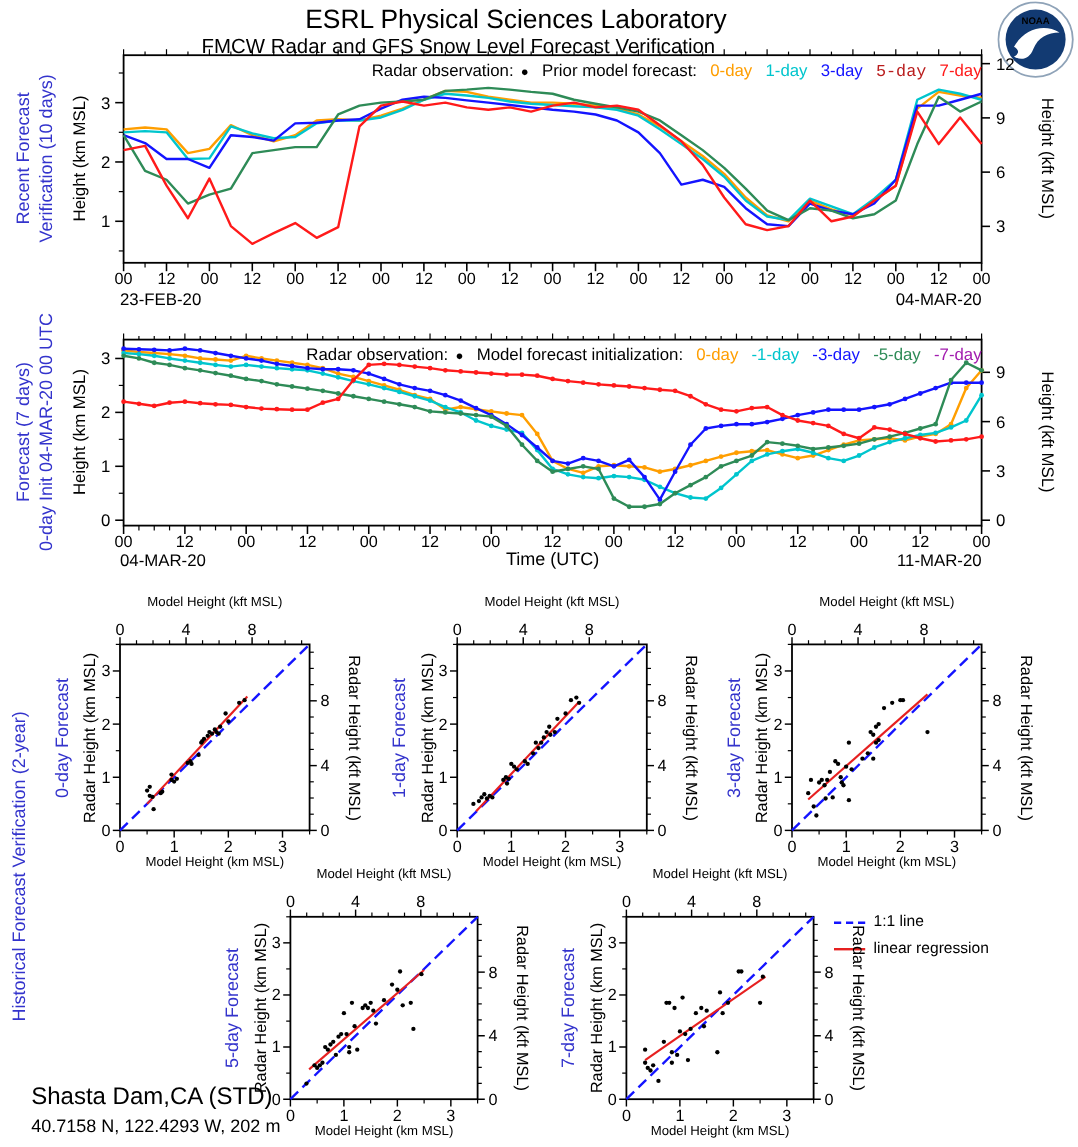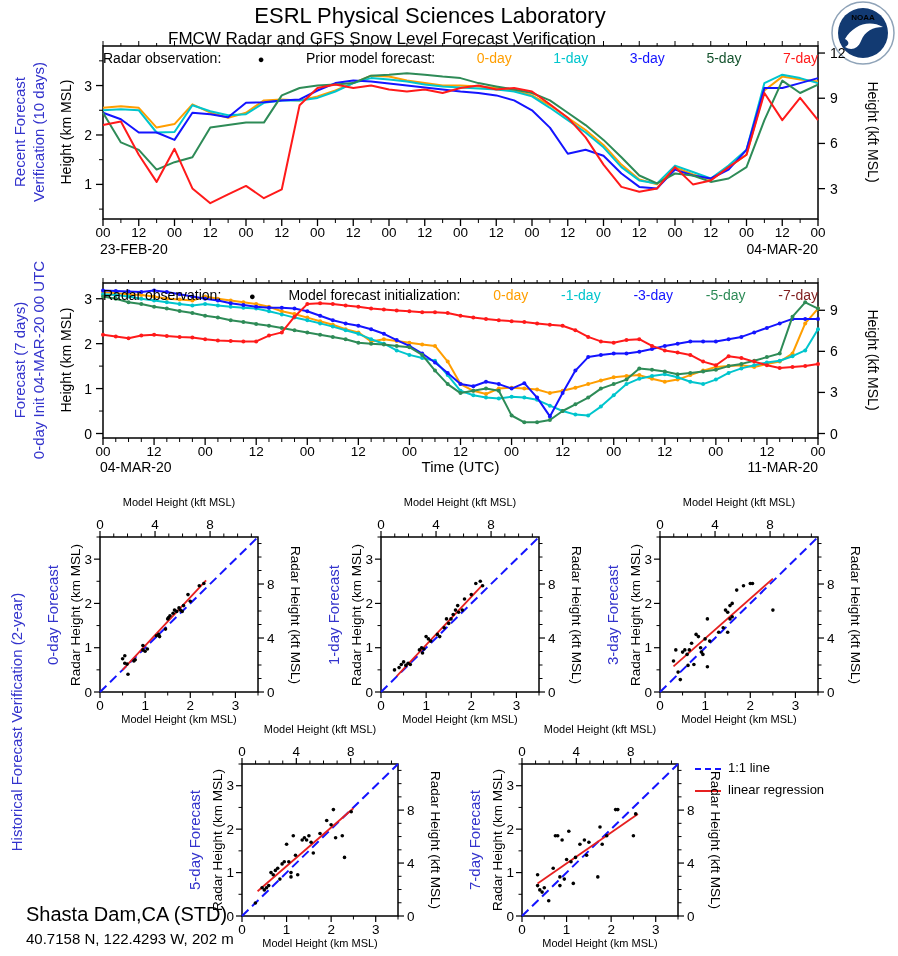--- a/index.html
+++ b/index.html
@@ -3,21 +3,21 @@
 <meta charset="utf-8">
 <style>
   html,body{margin:0;padding:0;background:#fff}
   .page{position:relative;width:898px;height:956px;background:#fff;overflow:hidden;
         font-family:"Liberation Sans",sans-serif;color:#000}
   .title{position:absolute;top:3px;left:0;width:860px;text-align:center;font-size:22px}
   .subtitle{position:absolute;top:29px;left:0;width:764px;text-align:center;font-size:17px}
   .logo{position:absolute;top:1px;right:3px;width:64px;height:64px}
   svg#charts{position:absolute;left:0;top:0}
   svg text{font-family:"Liberation Sans",sans-serif;fill:#000}
-  .legend{position:absolute;left:103px;width:715px;display:flex;justify-content:space-between;
+  .legend{position:absolute;left:103px;width:715px;display:flex;justify-content:flex-end;
           align-items:baseline;gap:11px;font-size:14px;white-space:nowrap}
   .legend .dot{font-size:11px;margin-left:-5px}
   .legend .mlab{}
   .vlabel{position:absolute;white-space:nowrap;transform:translate(-50%,-50%) rotate(-90deg);font-size:14px}
   .vlabel.cw{transform:translate(-50%,-50%) rotate(90deg)}
   .vblock{position:absolute;white-space:nowrap;transform:translate(-50%,-50%) rotate(-90deg);
           text-align:center;font-size:15px;line-height:1.25}
   .blue{color:#3333CC}
   .date{position:absolute;font-size:14px}
   .xlabel{position:absolute;font-size:15px;text-align:center}
@@ -1054,41 +1054,41 @@
       <circle cx="635.7" cy="813.9" r="1.8" fill="#000"></circle>
     </svg>
 
   <div class="legend" style="top:50px">
     <span>Radar observation:</span>
     <span class="dot">●</span>
     <span class="mlab">Prior model forecast:</span>
     <span style="color: rgb(255, 158, 0);">0-day</span>
     <span style="color: rgb(0, 197, 205);">1-day</span>
     <span style="color: rgb(20, 20, 255);">3-day</span>
-    <span style="color: #14532d;">5-day</span>
+    <span style="color: #b91c1c; font-family: Liberation Mono, monospace;">5-day</span>
     <span style="color: rgb(255, 26, 26);">7-day</span>
   </div>
   <div class="vblock blue" style="left: 30px; top: 132px; color: rgb(51, 51, 204);">
     <div>Recent Forecast</div>
     <div>Verification (10 days)</div>
   </div>
   <div class="vlabel" style="left:66px;top:132px">Height (km MSL)</div>
   <div class="vlabel cw" style="left:873px;top:132px">Height (kft MSL)</div>
   <div class="date" style="left:100px;top:241px">23-FEB-20</div>
   <div class="date" style="right:80px;top:241px">04-MAR-20</div>
 
   <div class="legend" style="top:287px">
     <span>Radar observation:</span>
     <span class="dot">●</span>
     <span class="mlab">Model forecast initialization:</span>
     <span style="color: rgb(255, 158, 0);">0-day</span>
     <span style="color: rgb(0, 197, 205);">-1-day</span>
     <span style="color: rgb(20, 20, 255);">-3-day</span>
     <span style="color: rgb(46, 139, 87);">-5-day</span>
-    <span style="color: #7f1d1d;">-7-day</span>
+    <span style="color: #a21caf;">-7-day</span>
   </div>
   <div class="vblock blue" style="left: 30px; top: 360px; color: rgb(51, 51, 204);">
     <div>Forecast (7 days)</div>
     <div>0-day Init 04-MAR-20 00 UTC</div>
   </div>
   <div class="vlabel" style="left:66px;top:360px">Height (km MSL)</div>
   <div class="vlabel cw" style="left:873px;top:360px">Height (kft MSL)</div>
   <div class="date" style="left:100px;top:459px">04-MAR-20</div>
   <div class="date" style="right:80px;top:459px">11-MAR-20</div>
   <div class="xlabel" style="left:103px;width:715px;top:458px">Time (UTC)</div>

